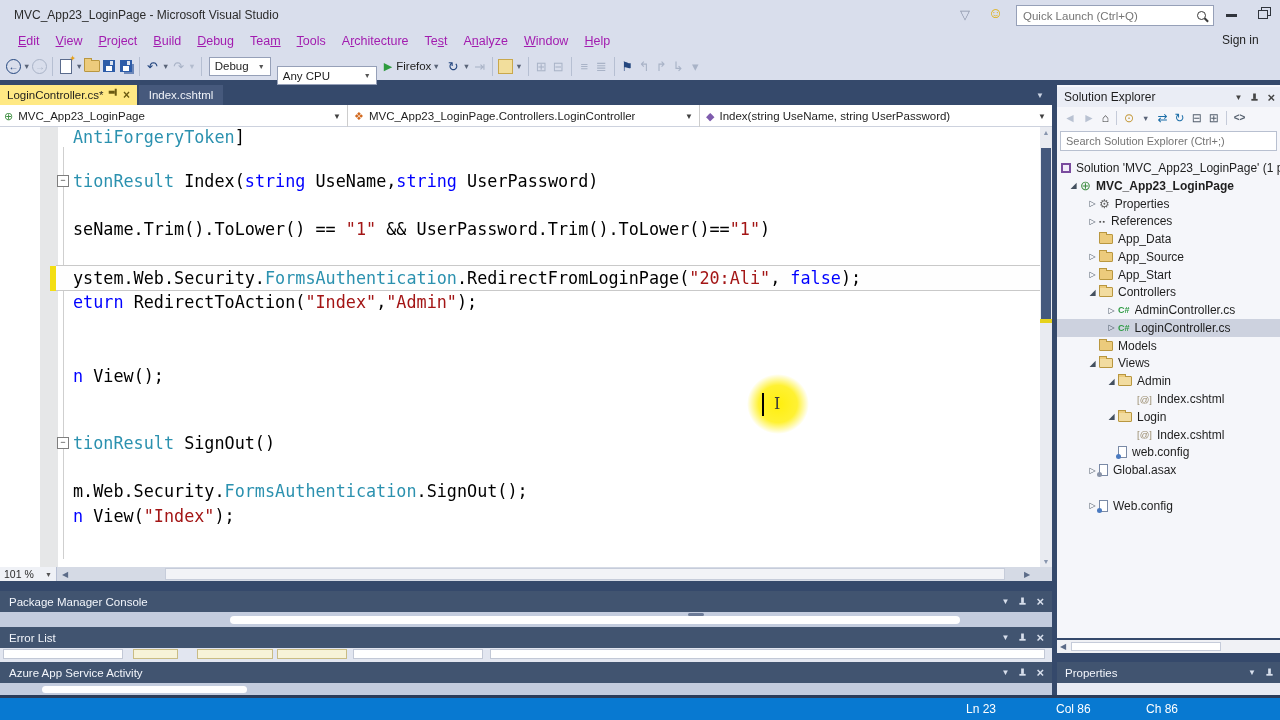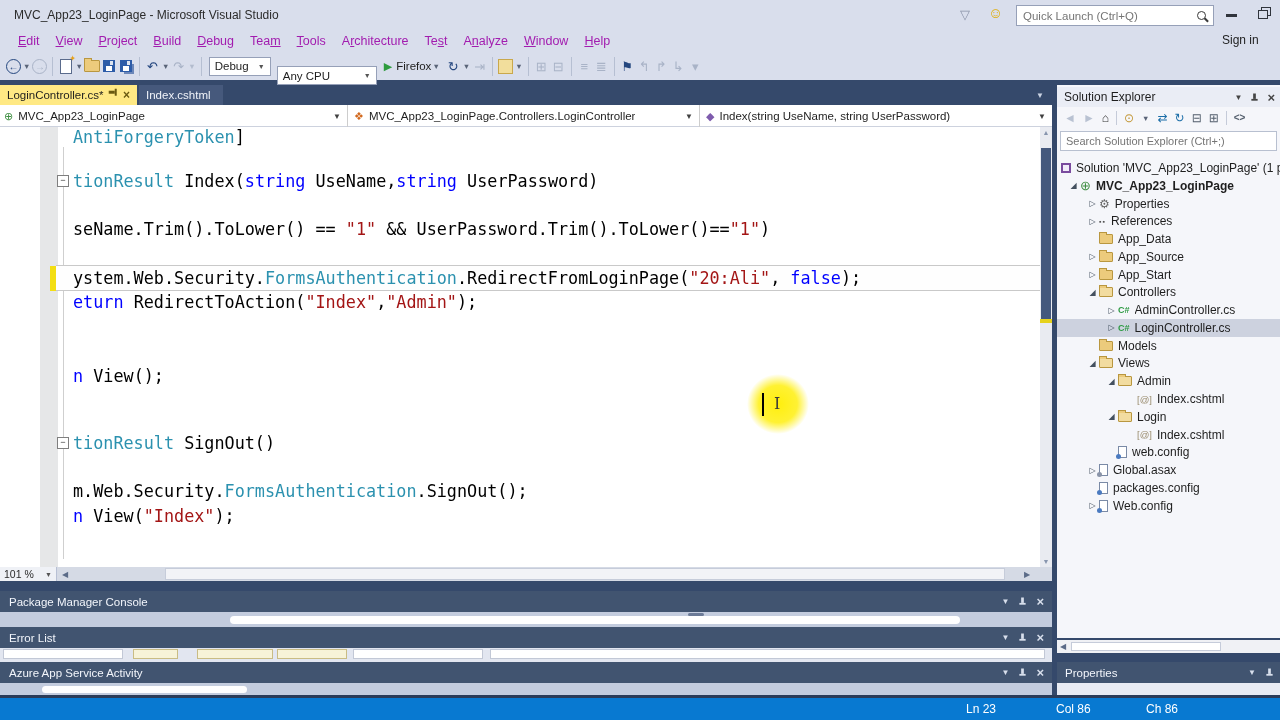--- a/index.html
+++ b/index.html
@@ -40,21 +40,21 @@
   .ic-floppy::before{content:'';position:absolute;right:2px;top:1px;width:3px;height:4px;background:#DDE4F0;}
   .ic-floppy.all{box-shadow:3px 3px 0 -1px #6C87B8;}
   .ic-doc{width:10px;height:13px;background:#fff;border:1px solid #5A6B8C;position:relative;}
   .ic-doc.new::after{content:'✦';position:absolute;top:-6px;right:-5px;font-size:8px;color:#E8A016;}
   .ic-folder{width:14px;height:10px;background:#ECCB7C;border:1px solid #B99740;position:relative;border-radius:1px;}
   .ic-folder::before{content:'';position:absolute;top:-3px;left:-1px;width:6px;height:2px;background:#ECCB7C;border:1px solid #B99740;border-bottom:none;}
   .ic-find{width:13px;height:13px;background:#F2DE9C;border:1px solid #C9A84C;display:flex;align-items:center;justify-content:center;}
 
   
   #tab-row{left:0;top:85px;width:1052px;height:20px;}
-  .tab{position:absolute;top:0;height:20px;display:flex;align-items:center;font-size:11.5px;padding:0 7px;box-sizing:border-box;white-space:nowrap;}
+  .tab{position:absolute;top:0;height:20px;display:flex;align-items:center;font-size:11.5px;padding:0 7px;box-sizing:border-box;white-space:nowrap;justify-content:center;}
   #tab-active{left:0;width:137px;background:#FFE984;color:#1E1E1E;}
   #tab-inactive{left:139px;width:84px;background:#46597C;color:#F0F3F9;}
   .icon-pin{width:9px;height:10px;position:relative;display:inline-block;}
   .icon-pin::before{content:'';position:absolute;left:3px;top:0;width:3px;height:6px;background:currentColor;}
   .icon-pin::after{content:'';position:absolute;left:1px;top:6px;width:7px;height:1.5px;background:currentColor;}
   #tab-active .icon-pin{margin-left:8px;color:#6A5A10;transform:rotate(-90deg);}
   .tab-close{margin-left:8px;font-size:12px;font-weight:bold;color:#6A5A10;line-height:1;}
   #doc-dropdown{left:1036px;top:91px;font-size:8px;color:#C9D2E2;}
   #navbar{left:0;top:105px;width:1052px;height:22px;background:#FFFFFF;border-bottom:1px solid #CDD2DE;box-sizing:border-box;}
   .nav-seg{position:absolute;top:0;height:22px;display:flex;align-items:center;font-size:11.5px;border-right:1px solid #CDCDCD;box-sizing:border-box;padding:0 4px;color:#1E1E1E;}
@@ -493,27 +493,20 @@
           </span>
           <span class="tree-label">web.config</span>
         </div>
         <div class="tree-row" style="top: 310.09px; padding-left: 29px;">
           <span class="tree-arrow">▷</span>
           <span class="ti">
             <span class="ti-page plain"></span>
           </span>
           <span class="tree-label">Global.asax</span>
         </div>
-        <div class="tree-row" style="top: 327.86px; padding-left: 29px;">
-          <span class="tree-arrow"></span>
-          <span class="ti">
-            <span class="ti-page"></span>
-          </span>
-          <span class="tree-label">packages.config</span>
-        </div>
         <div class="tree-row" style="top: 345.63px; padding-left: 29px;">
           <span class="tree-arrow">▷</span>
           <span class="ti">
             <span class="ti-page"></span>
           </span>
           <span class="tree-label">Web.config</span>
         </div>
       </div>
   </div>
   <div id="se-hscroll" class="abs">

